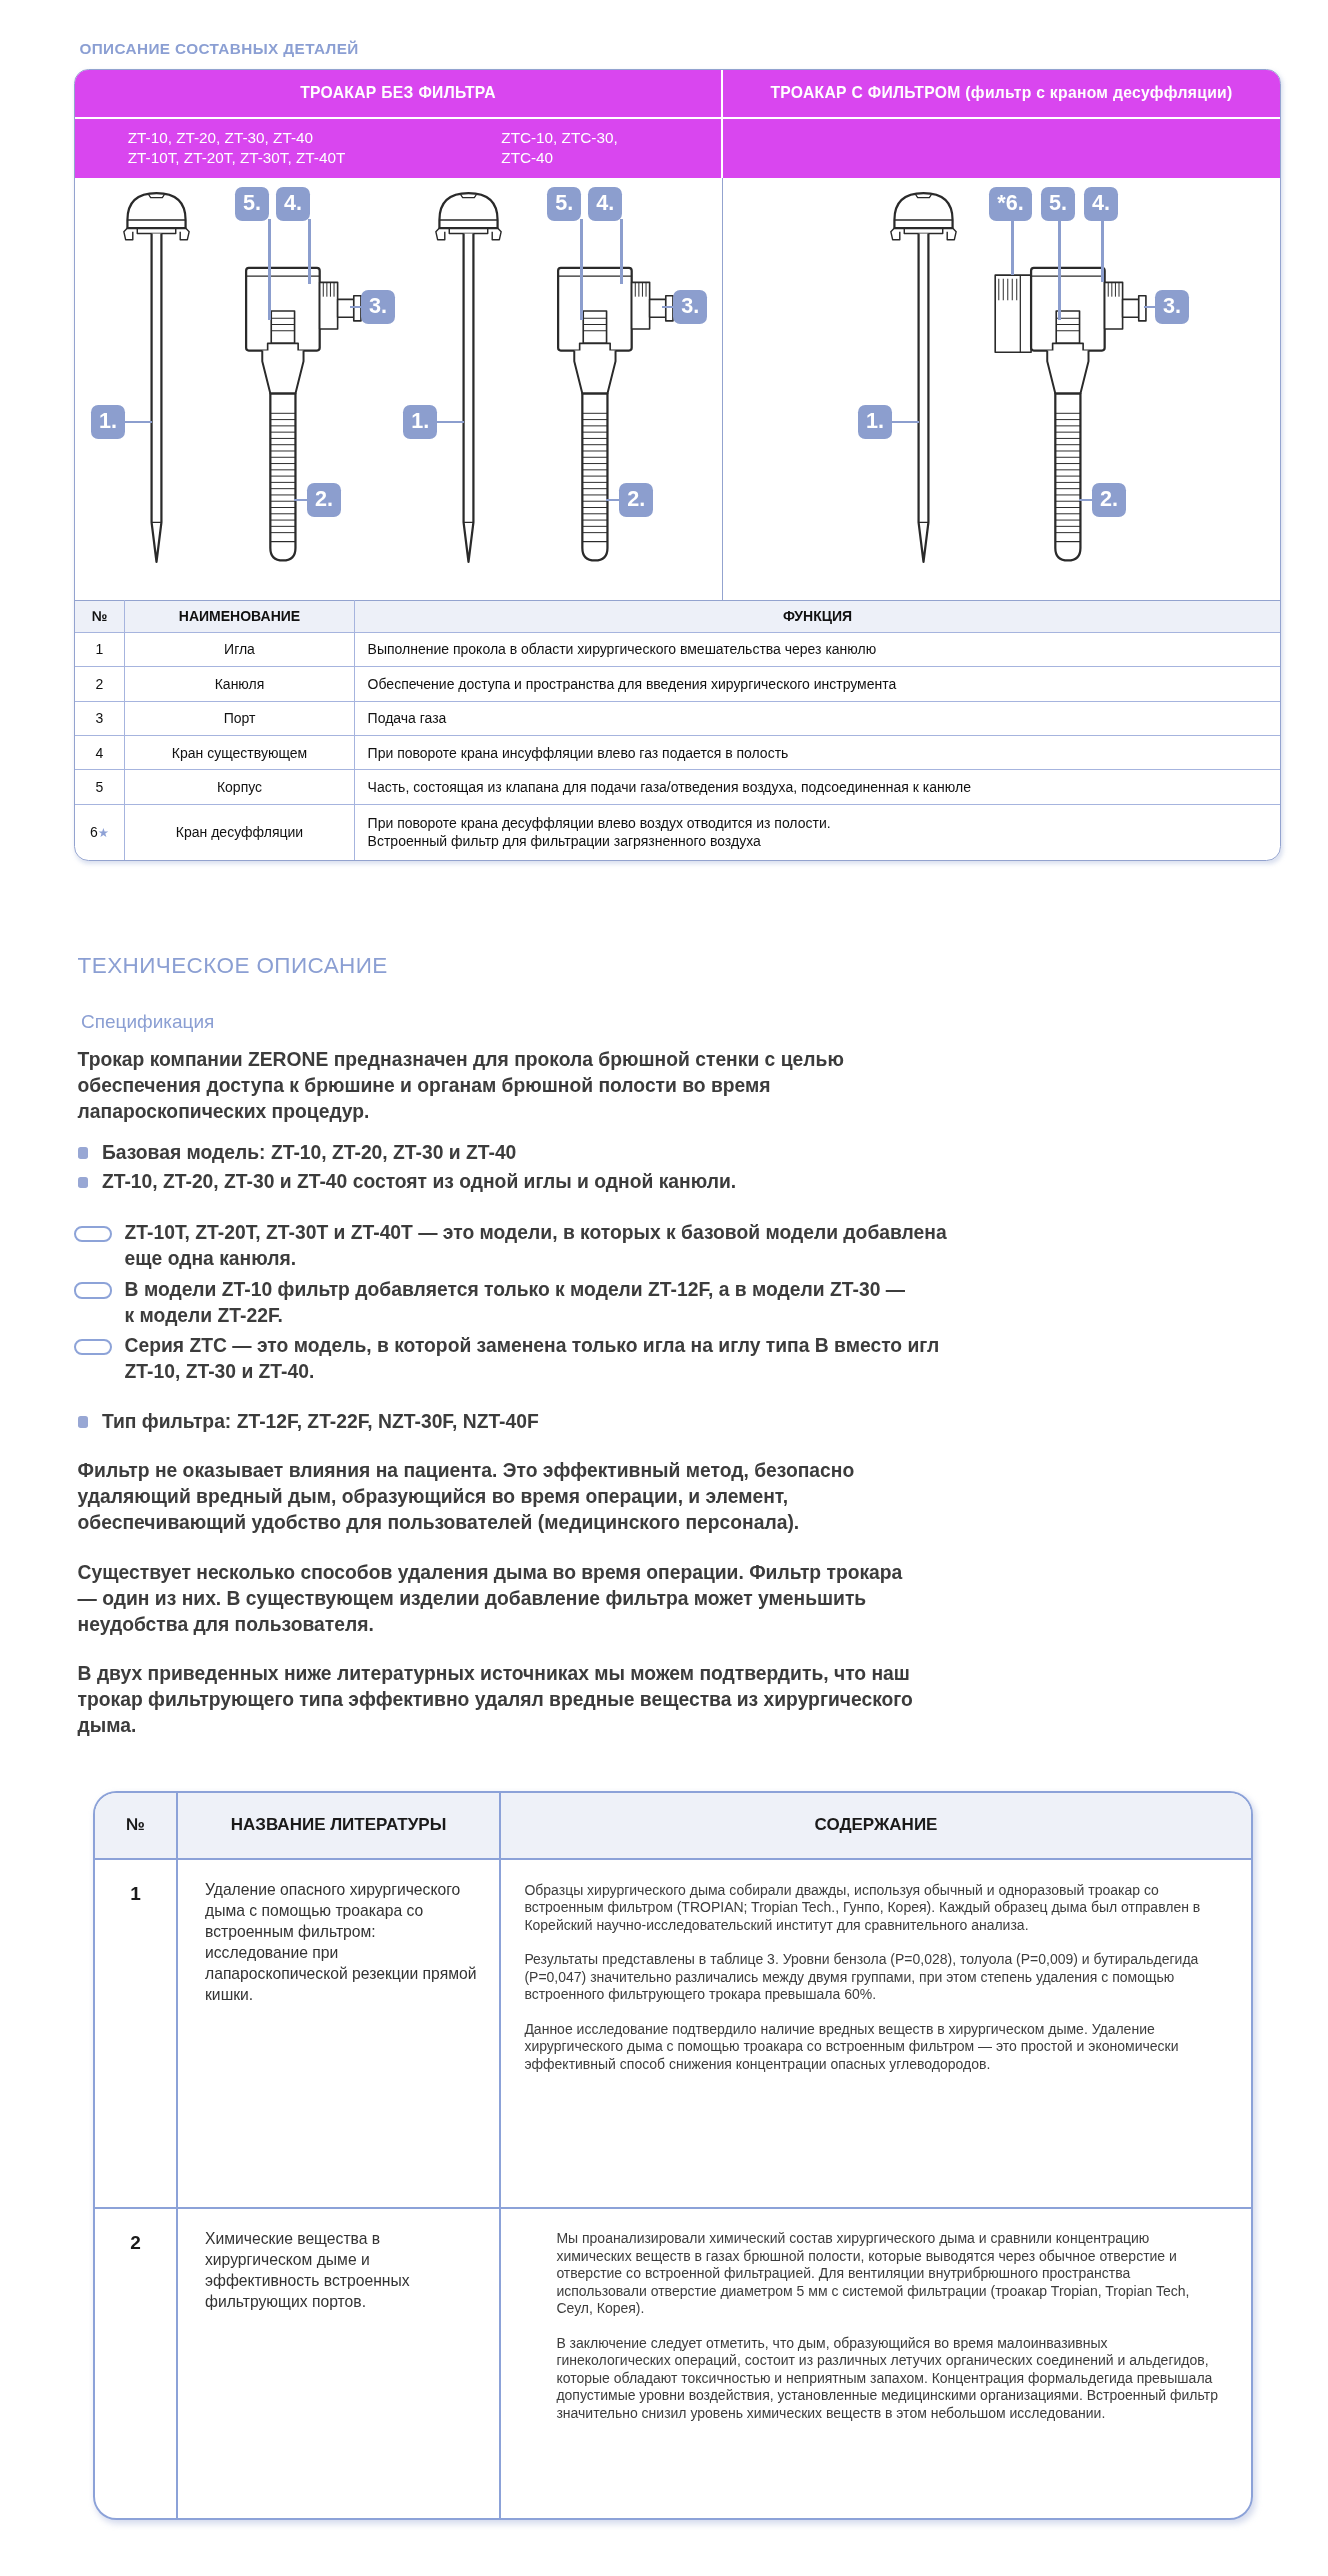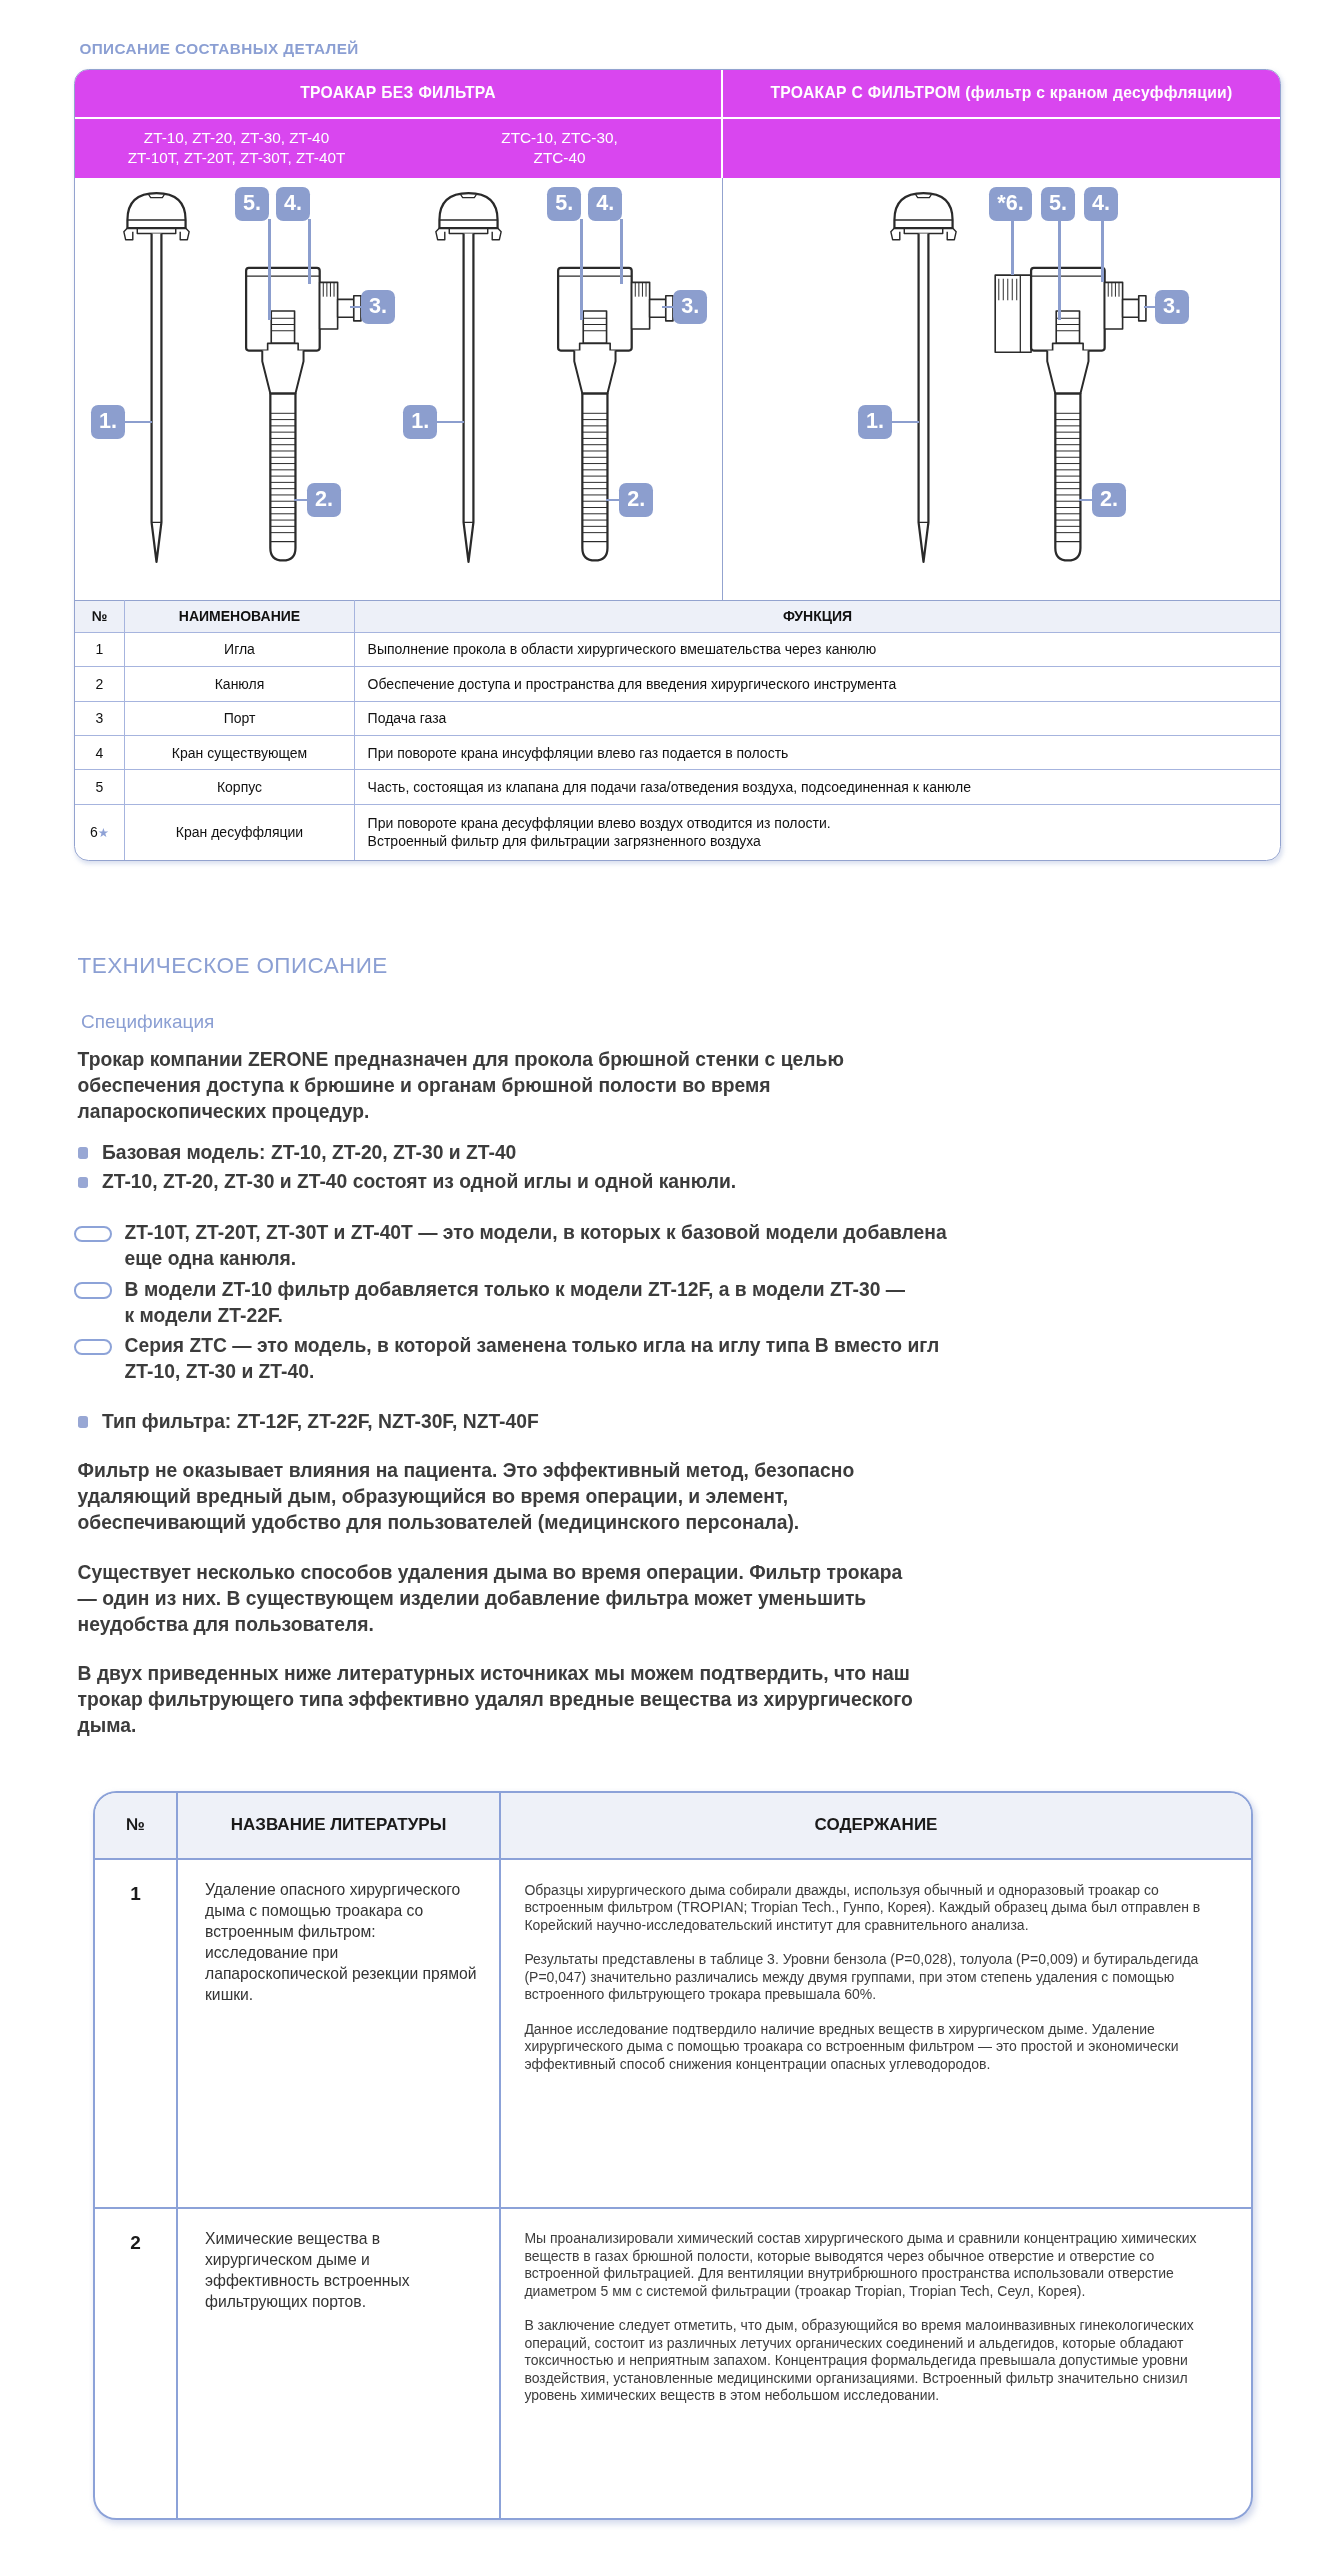--- a/index.html
+++ b/index.html
@@ -13,21 +13,21 @@
 
   
   .top-container{width:1205px;border:1.8px solid #93A3CF;border-radius:14.4px;overflow:hidden;
     box-shadow:1.8px 2.7px 4.5px rgba(150,165,210,.35);}
   .grid2{display:grid;grid-template-columns:648px 1fr;}
   .band{background:#d946ef;color:#fff;}
   .band-head{height:47px;display:flex;align-items:center;justify-content:center;
     font-size:15.7px;font-weight:bold;letter-spacing:0.3px;border-bottom:2.7px solid #fff;}
   .head-left{border-right:2.7px solid #fff;}
   .models-row .cell{height:59px;display:flex;align-items:center;justify-content:center;
-    font-size:15.3px;line-height:20.7px;text-align:center;white-space:pre-line;}
+    font-size:15.3px;line-height:20.7px;text-align:left;white-space:pre-line;}
   .models-left{display:grid;grid-template-columns:1fr 1fr;border-right:2.7px solid #fff;}
 
   
   .diagram-row{background:#fff;height:422px;}
   .diagram-left{border-right:1.8px solid #93A3CF;display:flex;padding-left:16px;gap:7.2px;}
   .diagram-right{display:flex;}
   .trocar-group{position:relative;width:305px;height:422px;flex:none;}
   .trocar-group.filtered{width:341px;margin-left:135px;}
   .needle-svg{position:absolute;left:22.5px;top:10.8px;width:85px;height:377px;}
   .cannula-svg{position:absolute;left:130px;top:81px;width:157px;height:314px;}
@@ -72,21 +72,21 @@
   .lit-grid > *:last-child{border-right:0;}
   .lit-head > *{background:#EEF1F8;height:65px;display:flex;align-items:center;justify-content:center;
     font-size:17px;font-weight:bold;color:#1a1a1a;border-bottom:2.2px solid #8CA2D8;}
   .lit-row > *{border-bottom:2.2px solid #8CA2D8;}
   .lit-row:last-child > *{border-bottom:0;}
   .lit-num{font-size:19px;font-weight:bold;color:#1a1a1a;text-align:center;padding-top:23.4px;}
   .lit-title{font-size:15.7px;line-height:21px;color:#333;padding:19px 20px 18px 27px;}
   .lit-content{font-size:14px;line-height:17.5px;color:#3d3d3d;padding:21.6px 27px 9px 23.4px;}
   .lit-content p{margin:0 0 17px 0;}
   .lit-row-1 .lit-content{min-height:316px;}
-  .lit-row-2 .lit-content{min-height:279px;}
+  .lit-row-2 .lit-content{min-height:279px;margin-left:32px;}
 </style>
 </head>
 <body>
 
 <svg width="0" height="0" style="position:absolute" aria-hidden="true">
   <defs>
     <symbol id="sym-needle" viewBox="0 0 95 420">
       <g fill="#fff" stroke="#2a2a2a" stroke-width="2.5" stroke-linejoin="round">
         <path d="M15 34 Q15 4 47.5 4 Q80 4 80 34 L80 43 L15 43 Z"></path>
         <path d="M15 34 H80" fill="none" stroke-width="1.6"></path>

